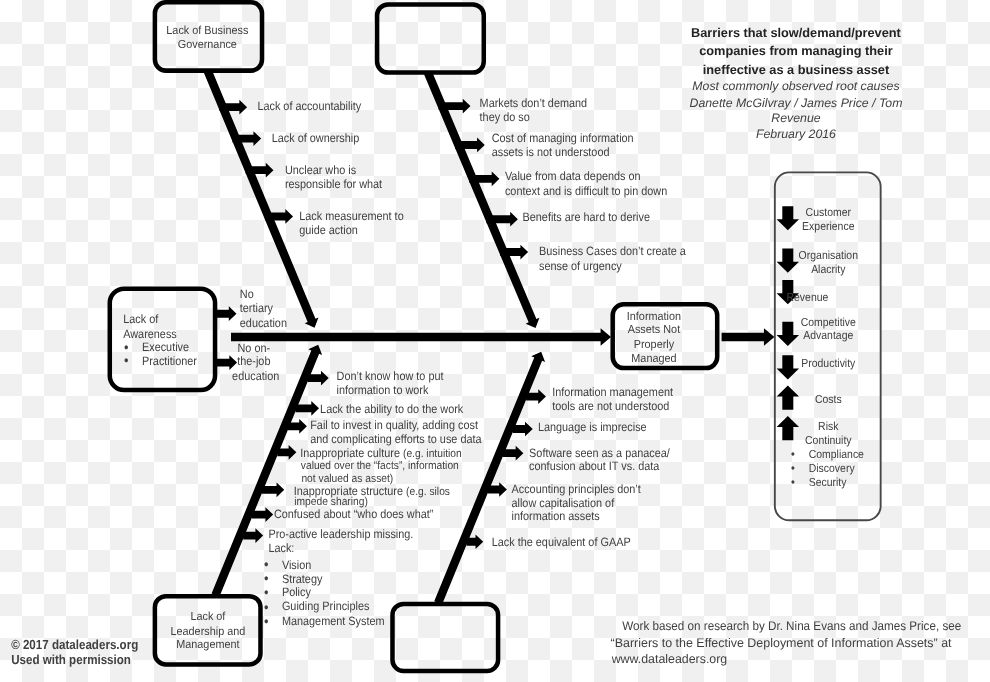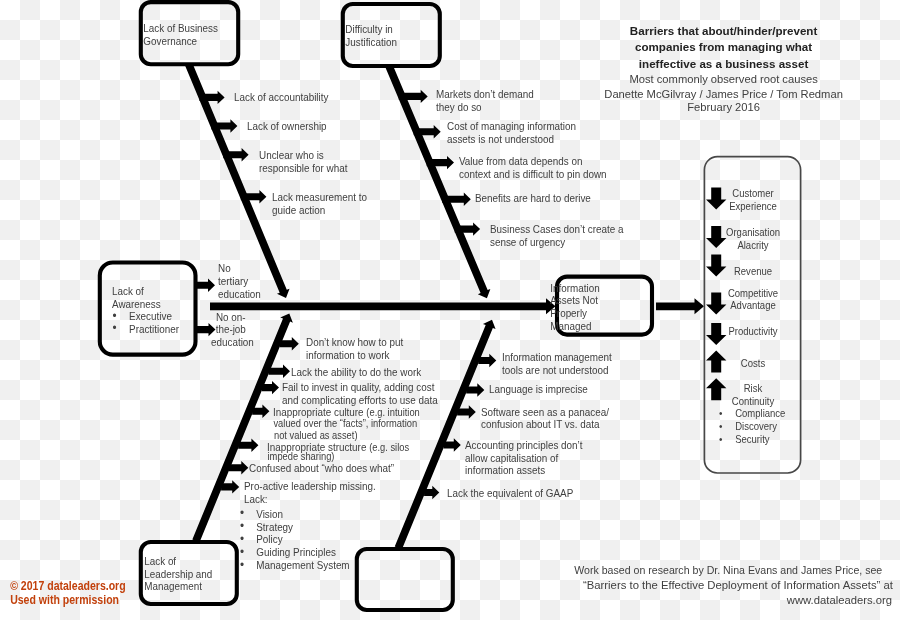--- a/index.html
+++ b/index.html
@@ -10,35 +10,35 @@
       linear-gradient(45deg,#f0f0f0 25%,transparent 25%,transparent 75%,#f0f0f0 75%);
     background-size:40px 40px;
     background-position:0 0,20px 20px;
     font-family:"Liberation Sans","DejaVu Sans",sans-serif;
   }
   #stage{position:relative;width:900px;height:620px;}
   svg#bones{position:absolute;left:0;top:0;width:900px;height:620px;}
   .cause{position:absolute;color:#404040;font-size:11px;line-height:12.85px;white-space:nowrap;
          transform:scaleX(0.898);transform-origin:0 0;}
   .cause .sm{font-size:10.4px;}
-  .boxlabel{position:absolute;color:#404040;font-size:10.6px;line-height:12.8px;text-align:left;white-space:nowrap;}
+  .boxlabel{position:absolute;color:#404040;font-size:10.6px;line-height:12.8px;text-align:center;white-space:nowrap;}
   .boxlabel>div{transform:scaleX(0.931);}
   .awlabel{position:absolute;color:#404040;font-size:11px;line-height:12.5px;white-space:nowrap;}
   .awlabel>div{transform:scaleX(0.898);transform-origin:0 0;}
   .awb{position:relative;padding-left:19px;}
   .awb:before{content:"\2022";position:absolute;left:0.7px;top:-0.5px;font-size:13px;}
   .pbullets{position:absolute;color:#404040;font-size:11px;line-height:12.85px;white-space:nowrap;transform:scaleX(0.898);transform-origin:0 0;}
   .pbullets .b{position:relative;padding-left:17px;}
   .pbullets .b:before{content:"\2022";position:absolute;left:-1px;top:-0.5px;font-size:13px;}
   #title{position:absolute;text-align:center;color:#404040;}
   #title .h{font-weight:bold;font-size:11.6px;line-height:16.2px;color:#232323;}
-  #title .s{font-size:11.2px;line-height:14.8px;}
-  .footl{position:absolute;font-weight:bold;color:#c2410c;font-size:12px;line-height:13.8px;white-space:nowrap;}
+  #title .s{font-size:11.2px;line-height:14.8px;font-style:italic;}
+  .footl{position:absolute;font-weight:bold;color:#404040;font-size:12px;line-height:13.8px;white-space:nowrap;}
   .footl>div{transform:scaleX(0.878);}
-  .footr{position:absolute;text-align:right;color:#404040;font-size:11.4px;line-height:15.1px;white-space:nowrap;}
+  .footr{position:absolute;text-align:left;color:#404040;font-size:11.4px;line-height:15.1px;white-space:nowrap;}
   .footr>div{transform:scaleX(0.93);}
   .eff{position:absolute;color:#404040;font-size:10.6px;line-height:12.4px;text-align:center;}
   .eff>div{transform:scaleX(0.898);}
   .effb{position:absolute;color:#404040;font-size:10.6px;line-height:12.9px;transform:scaleX(0.898);transform-origin:0 0;}
   .effb .b{position:relative;padding-left:18px;}
   .effb .b:before{content:"\2022";position:absolute;left:0;top:-0.7px;font-size:11px;}
 </style>
 </head>
 <body>
 
@@ -92,34 +92,30 @@
 <path d="M711.20,187.40 L711.20,199.40 L706.00,199.40 L716.20,209.40 L726.40,199.40 L721.20,199.40 L721.20,187.40 Z" fill="#000000"></path>
 <path d="M711.20,225.90 L711.20,237.90 L706.00,237.90 L716.20,247.90 L726.40,237.90 L721.20,237.90 L721.20,225.90 Z" fill="#000000"></path>
 <path d="M711.20,254.50 L711.20,266.50 L706.00,266.50 L716.20,276.50 L726.40,266.50 L721.20,266.50 L721.20,254.50 Z" fill="#000000"></path>
 <path d="M711.20,292.60 L711.20,304.60 L706.00,304.60 L716.20,314.60 L726.40,304.60 L721.20,304.60 L721.20,292.60 Z" fill="#000000"></path>
 <path d="M711.20,323.00 L711.20,335.00 L706.00,335.00 L716.20,345.00 L726.40,335.00 L721.20,335.00 L721.20,323.00 Z" fill="#000000"></path>
 <path d="M721.20,372.50 L721.20,360.50 L726.40,360.50 L716.20,350.50 L706.00,360.50 L711.20,360.50 L711.20,372.50 Z" fill="#000000"></path>
 <path d="M721.20,400.20 L721.20,388.20 L726.40,388.20 L716.20,378.20 L706.00,388.20 L711.20,388.20 L711.20,400.20 Z" fill="#000000"></path>
 </g>
 </svg>
 <div id="title" style="left:603.6px;top:23.2px;width:240px;">
-<div class="h">Barriers that about/hinder/prevent</div>
-<div class="h">companies from managing what</div>
+<div class="h">Barriers that slow/demand/prevent</div>
+<div class="h">companies from managing their</div>
 <div class="h">ineffective as a business asset</div>
 <div class="s">Most commonly observed root causes</div>
-<div class="s">Danette McGilvray / James Price / Tom Redman</div>
+<div class="s">Danette McGilvray / James Price / Tom Revenue</div>
 <div class="s" style="line-height:13.3px;">February 2016</div>
 </div>
 <div class="boxlabel" style="left:140.1px;top:21.9px;width:97px;">
 <div>Lack of Business</div>
 <div>Governance</div>
-</div>
-<div class="boxlabel" style="left:342.3px;top:22.9px;width:97px;">
-<div>Difficulty in</div>
-<div>Justification</div>
 </div>
 <div class="boxlabel" style="left:547px;top:281.7px;width:95px;">
 <div>Information</div>
 <div>Assets Not</div>
 <div>Properly</div>
 <div>Managed</div>
 </div>
 <div class="boxlabel" style="left:140.6px;top:554.9px;width:96px;">
 <div>Lack of</div>
 <div>Leadership and</div>
@@ -228,21 +224,21 @@
 <div class="b">Management System</div>
 </div>
 <div class="eff" style="left:717px;top:187.3px;width:72px;">
 <div>Customer</div>
 <div>Experience</div>
 </div>
 <div class="eff" style="left:717px;top:226.4px;width:72px;">
 <div>Organisation</div>
 <div>Alacrity</div>
 </div>
-<div class="eff" style="left:717px;top:265.1px;width:72px;">
+<div class="eff" style="left:698px;top:265.1px;width:72px;">
 <div>Revenue</div>
 </div>
 <div class="eff" style="left:717px;top:287px;width:72px;">
 <div>Competitive</div>
 <div>Advantage</div>
 </div>
 <div class="eff" style="left:717px;top:325px;width:72px;">
 <div>Productivity</div>
 </div>
 <div class="eff" style="left:717px;top:357.2px;width:72px;">

